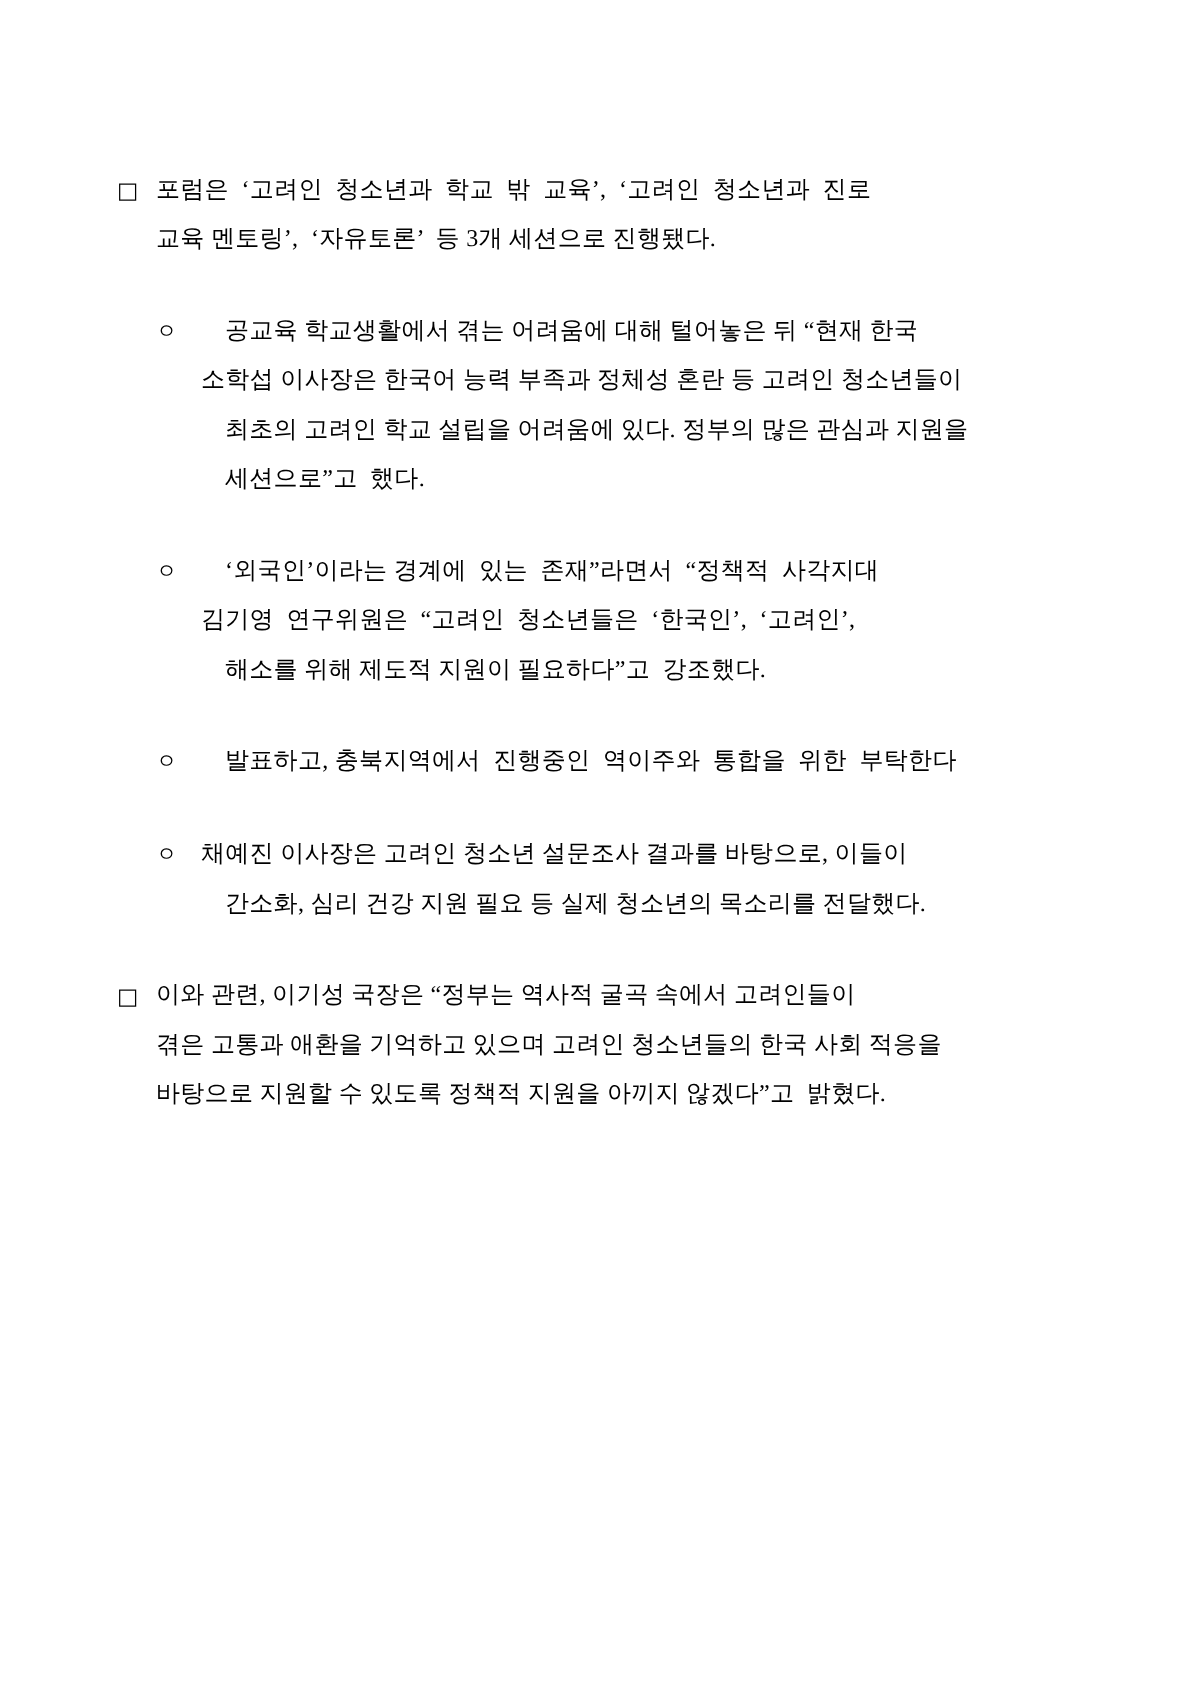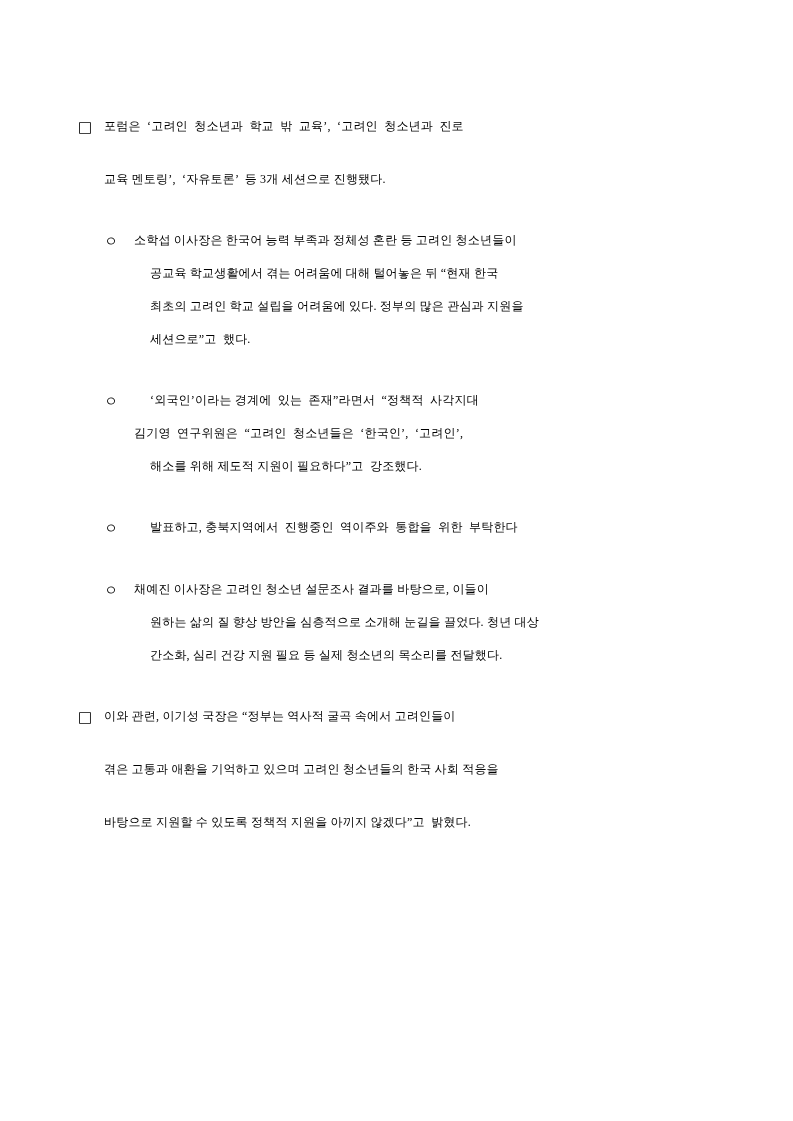--- a/index.html
+++ b/index.html
@@ -38,21 +38,21 @@
   .marker {
     flex: 0 0 auto;
     font-size: 17px;
     line-height: 33px;
     width: 24px;
     text-align: left;
     font-family: "DejaVu Sans", sans-serif;
   }
   .text {
     flex: 1 1 auto;
-    font-size: 12px;
+    font-size: 16px;
     line-height: 33px;
     text-align: justify;
     text-justify: inter-word;
     letter-spacing: 0.2px;
   }
   .text .line {
     display: block;
     white-space: pre-wrap;
   }
 
@@ -60,21 +60,20 @@
   .level1 {
     padding-left: 8px;
   }
   .level1 .marker {
     width: 26px;
     font-size: 15px;
     line-height: 34px;
   }
   .level1 .text .line:not(:first-child) {
     text-indent: 0;
-    margin-top: 20px;
   }
 
   
   .level2 {
     padding-left: 34px;
   }
   .level2 .marker {
     width: 30px;
     font-size: 14px;
     line-height: 34px;
@@ -91,22 +90,22 @@
       <div class="para level1">
         <span class="marker">□</span>
         <div class="text">
           <span class="line">포럼은  ‘고려인  청소년과  학교  밖  교육’,  ‘고려인  청소년과  진로</span>
           <span class="line">교육 멘토링’,  ‘자유토론’  등 3개 세션으로 진행됐다.</span>
         </div>
       </div>
       <div class="para level2">
         <span class="marker">ㅇ</span>
         <div class="text">
+          <span class="line indent">공교육 학교생활에서 겪는 어려움에 대해 털어놓은 뒤 “현재 한국</span>
           <span class="line">소학섭 이사장은 한국어 능력 부족과 정체성 혼란 등 고려인 청소년들이</span>
-          <span class="line indent">공교육 학교생활에서 겪는 어려움에 대해 털어놓은 뒤 “현재 한국</span>
           <span class="line indent">최초의 고려인 학교 설립을 어려움에 있다. 정부의 많은 관심과 지원을</span>
           <span class="line indent">세션으로”고  했다.</span>
         </div>
       </div>
       <div class="para level2">
         <span class="marker">ㅇ</span>
         <div class="text">
           <span class="line indent">‘외국인’이라는 경계에  있는  존재”라면서  “정책적  사각지대</span>
           <span class="line">김기영  연구위원은  “고려인  청소년들은  ‘한국인’,  ‘고려인’,</span>
           <span class="line indent">해소를 위해 제도적 지원이 필요하다”고  강조했다.</span>
@@ -115,21 +114,20 @@
       <div class="para level2">
         <span class="marker">ㅇ</span>
         <div class="text">
           <span class="line indent">발표하고, 충북지역에서  진행중인  역이주와  통합을  위한  부탁한다</span>
         </div>
       </div>
       <div class="para level2">
         <span class="marker">ㅇ</span>
         <div class="text">
           <span class="line">채예진 이사장은 고려인 청소년 설문조사 결과를 바탕으로, 이들이</span>
-          <span class="line indent">원하는 삶의 질 향상 방안을 심층적으로 소개해 눈길을 끌었다. 청년 대상</span>
           <span class="line indent">간소화, 심리 건강 지원 필요 등 실제 청소년의 목소리를 전달했다.</span>
         </div>
       </div>
       <div class="para level1">
         <span class="marker">□</span>
         <div class="text">
           <span class="line">이와 관련, 이기성 국장은 “정부는 역사적 굴곡 속에서 고려인들이</span>
           <span class="line">겪은 고통과 애환을 기억하고 있으며 고려인 청소년들의 한국 사회 적응을</span>
           <span class="line">바탕으로 지원할 수 있도록 정책적 지원을 아끼지 않겠다”고  밝혔다.</span>
         </div>

